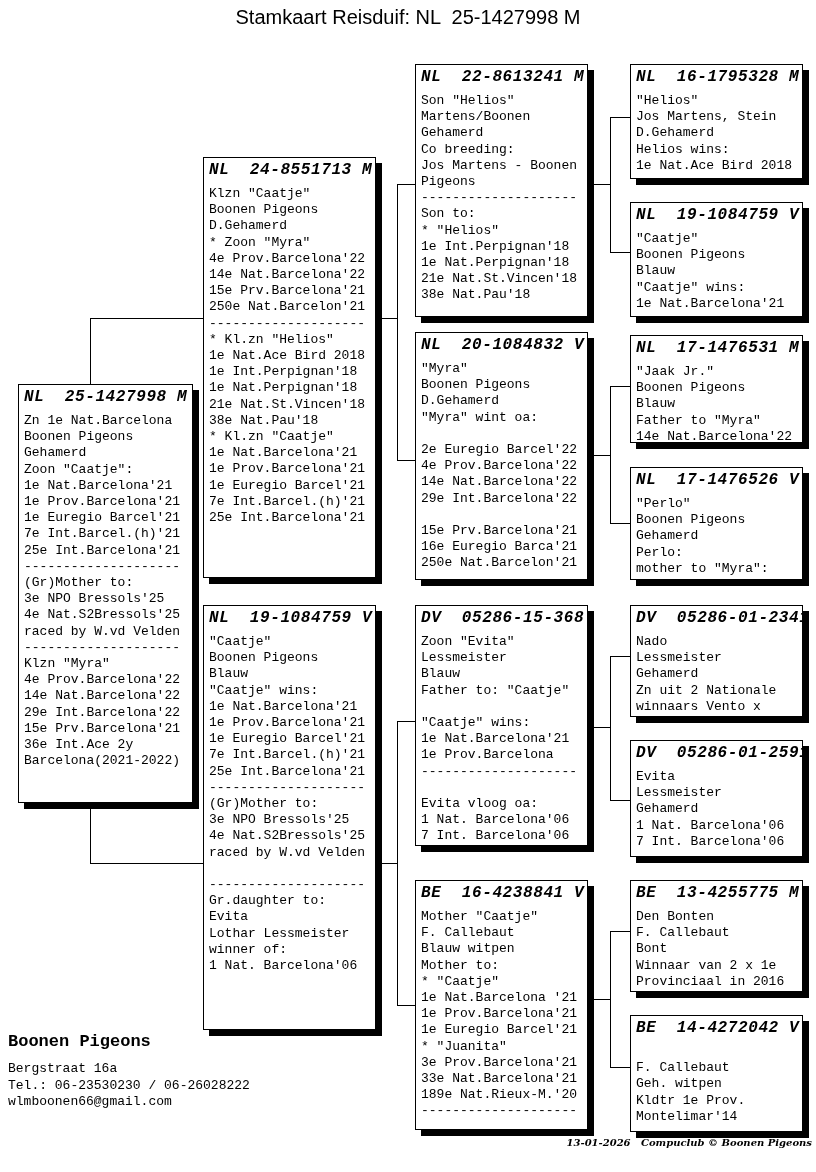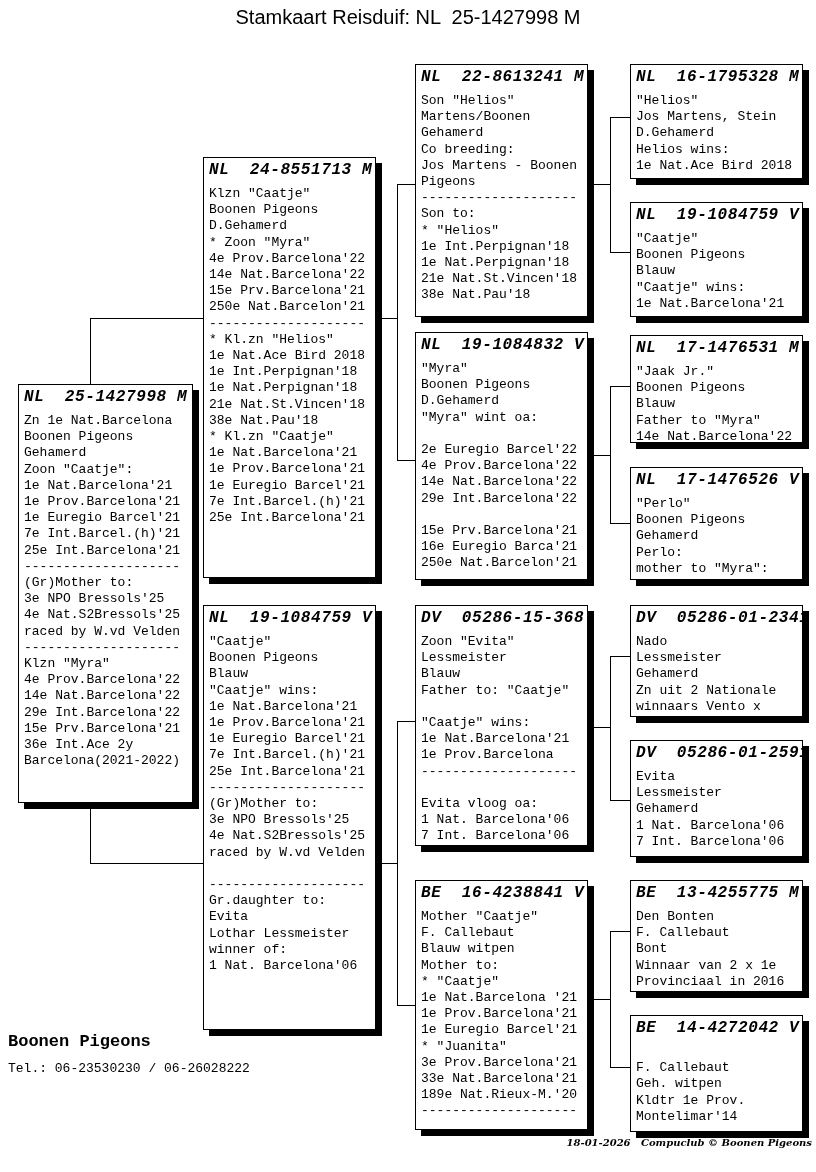--- a/index.html
+++ b/index.html
@@ -138,21 +138,21 @@
 Pigeons
 --------------------
 Son to:
 * "Helios"
 1e Int.Perpignan'18
 1e Nat.Perpignan'18
 21e Nat.St.Vincen'18
 38e Nat.Pau'18</div>
 </div>
 <div class="pbox" style="left:415px;top:332px;width:173px;height:248px;">
-  <div class="ring">NL  19-1084832 V</div>
+  <div class="ring">NL  20-1084832 V</div>
   <div class="body">"Myra"
 Boonen Pigeons
 D.Gehamerd
 "Myra" wint oa:
 
 2e Euregio Barcel'22
 4e Prov.Barcelona'22
 14e Nat.Barcelona'22
 29e Int.Barcelona'22
 
@@ -288,16 +288,18 @@
 <div class="line" style="left:610px;top:656px;width:20px;height:1px;"></div>
 <div class="line" style="left:610px;top:800px;width:20px;height:1px;"></div>
 
 <div class="line" style="left:588px;top:999px;width:22px;height:1px;"></div>
 <div class="line" style="left:610px;top:931px;width:1px;height:136px;"></div>
 <div class="line" style="left:610px;top:931px;width:20px;height:1px;"></div>
 <div class="line" style="left:610px;top:1067px;width:20px;height:1px;"></div>
 
 <div class="owner">
   <div class="owner-name">Boonen Pigeons</div>
+  <div class="owner-line">Bergstraat 16a</div>
   <div class="owner-line">Tel.: 06-23530230 / 06-26028222</div>
-</div>
-
-<div class="footer">18-01-2026   Compuclub © Boonen Pigeons</div>
+  <div class="owner-line">wlmboonen66@gmail.com</div>
+</div>
+
+<div class="footer">13-01-2026   Compuclub © Boonen Pigeons</div>
 
 </body></html>

